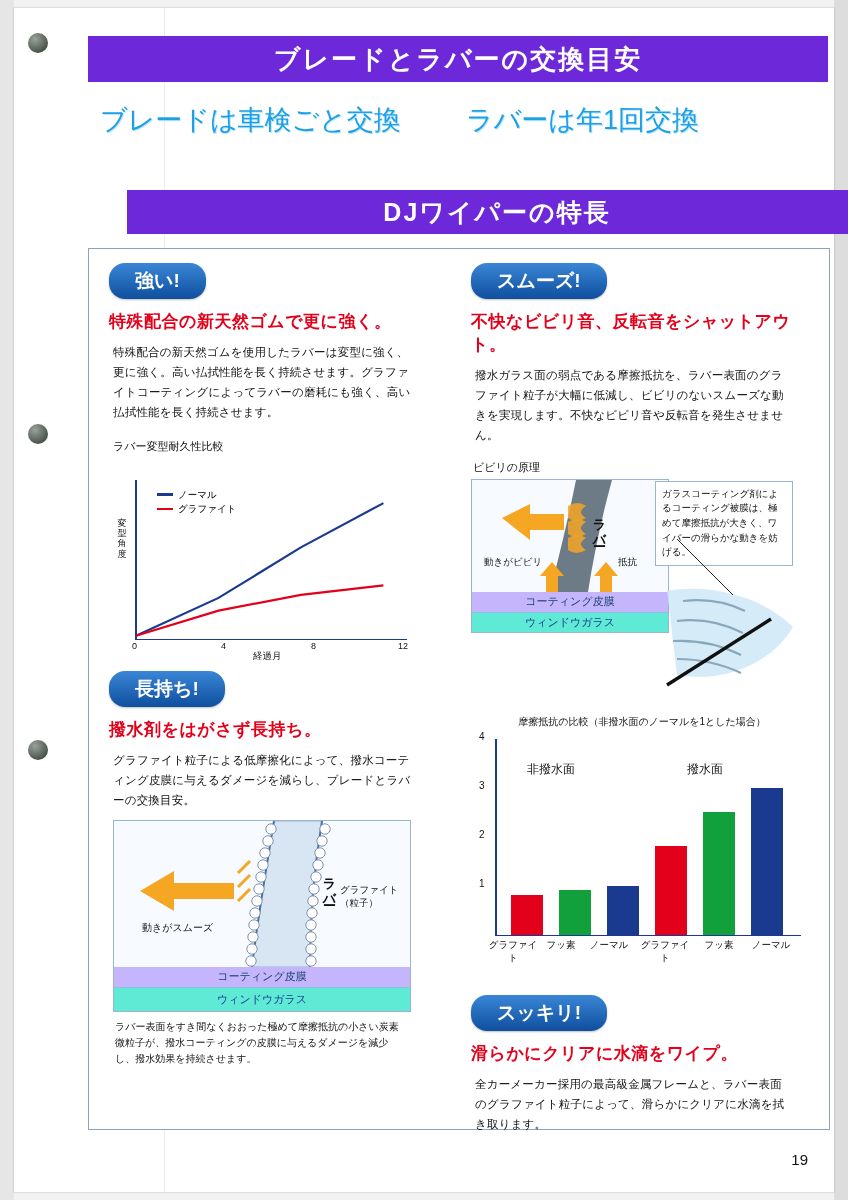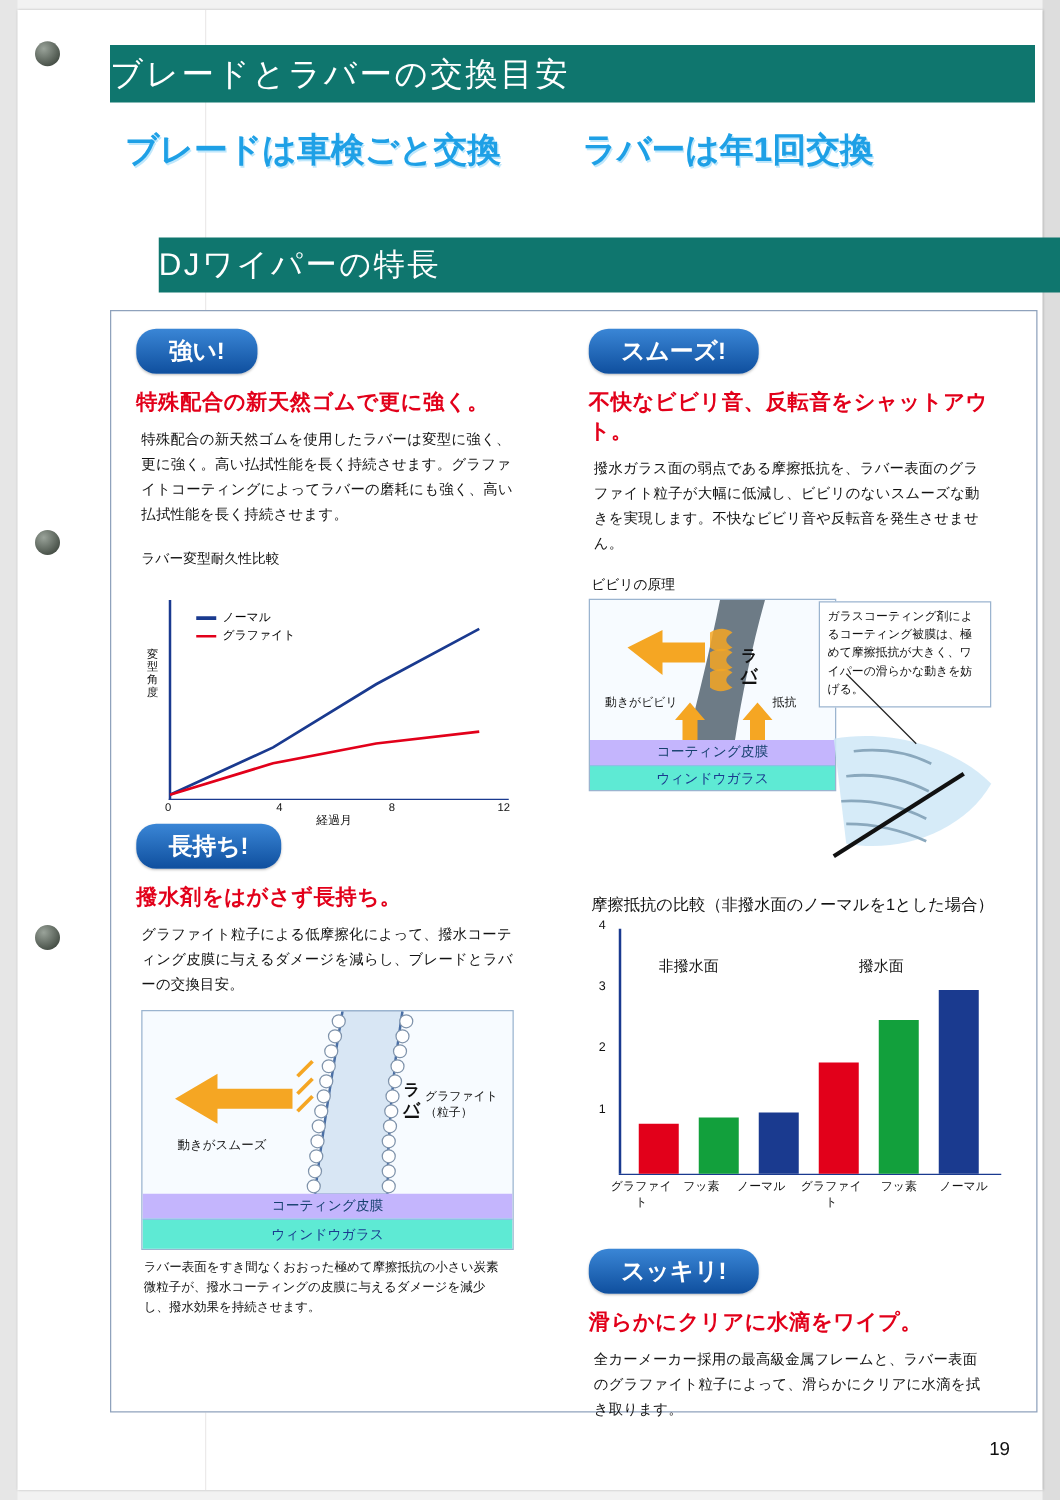--- a/index.html
+++ b/index.html
@@ -18,27 +18,27 @@
   .page-edge-r{position:absolute;right:0;top:0;width:14px;height:1200px;background:#dddddd;}
   .punch{position:absolute;left:28px;width:20px;height:20px;border-radius:50%;
          background:radial-gradient(circle at 35% 30%,#9aa39a,#4d564d 70%,#2d332d);}
   .punch.p1{top:33px;}
   .punch.p2{top:424px;}
   .punch.p3{top:740px;}
   .fold{position:absolute;top:0;left:150px;width:1px;height:1184px;background:#eceaea;}
 
   
   .banner{
-    position:absolute;background:#0f766e;color:#fff;
-    font-weight:normal;letter-spacing:2px;
+    position:absolute;background:#6d28d9;color:#fff;text-align:center;
+    font-weight:bold;letter-spacing:2px;
   }
   #banner1{left:74px;top:28px;width:740px;height:46px;line-height:46px;font-size:26px;}
   #banner2{left:74px;top:182px;width:740px;height:44px;line-height:44px;font-size:25px;margin-left:39px;}
 
-  .subline{position:absolute;top:94px;font-size:27px;font-weight:bold;color:#1ea0e6;
+  .subline{position:absolute;top:94px;font-size:27px;font-weight:normal;color:#1ea0e6;
            text-shadow:1px 1px 0 #bfe7fb;}
   #sub1{left:86px;}
   #sub2{left:452px;}
 
   
   .frame{
     position:absolute;left:74px;top:240px;width:740px;height:880px;
     border:1px solid #8fa2bc;background:#fff;
   }
 
@@ -63,21 +63,21 @@
   .c1-xaxis{left:22px;top:167px;width:272px;height:1.5px;}
   .ylabel-v{position:absolute;left:2px;top:46px;width:14px;font-size:9px;color:#111;
             line-height:1.15;text-align:center;}
   .xlabel-h{position:absolute;left:140px;top:178px;font-size:9.5px;color:#111;}
   .c1-tick{position:absolute;font-size:9px;color:#111;top:169px;}
   .legend1{position:absolute;left:44px;top:16px;font-size:9.5px;line-height:1.5;}
   .legend1 .row{display:flex;align-items:center;gap:5px;}
   .legend1 .sw{width:16px;height:2.5px;display:inline-block;}
 
   
-  .chart2-title{font-size:13px;margin:0 0 6px 2px;color:#111;}
+  .chart2-title{font-size:10px;margin:0 0 6px 2px;color:#111;text-align:center;}
   .chart2{position:relative;width:338px;height:250px;}
   .c2-yaxis{position:absolute;left:24px;top:4px;width:1.5px;height:196px;background:#1a3a8f;}
   .c2-xaxis{position:absolute;left:24px;top:200px;width:306px;height:1.5px;background:#1a3a8f;}
   .c2-ytick{position:absolute;left:8px;font-size:10px;color:#111;}
   .bar{position:absolute;bottom:0;width:32px;}
   .bars{position:absolute;left:30px;top:4px;width:300px;height:196px;}
   .c2-cat{position:absolute;top:204px;font-size:9.5px;color:#111;width:56px;text-align:center;}
   .c2-group{position:absolute;top:26px;font-size:12px;color:#111;font-weight:normal;}
 
   
@@ -143,21 +143,21 @@
           <polyline id="c1-graphite" fill="none" stroke="#e2001a" stroke-width="2.2" points="23.0,163.8 105.5,138.6 187.9,122.8 270.4,113.3"></polyline>
         </svg>
 
         <div class="c1-tick" style="left:19px;">0</div>
         <div class="c1-tick" style="left:108px;">4</div>
         <div class="c1-tick" style="left:198px;">8</div>
         <div class="c1-tick" style="left:285px;">12</div>
       </div>
 
       
-      <div style="margin-top:2px;">
+      <div style="margin-top:14px;">
         <div class="pill">長持ち!</div>
         <div class="redhead">撥水剤をはがさず長持ち。</div>
         <div class="body-txt" style="width:298px;margin-left:4px;">グラファイト粒子による低摩擦化によって、撥水コーティング皮膜に与えるダメージを減らし、ブレードとラバーの交換目安。</div>
       </div>
 
       
       <div class="figbox" style="width:296px;height:190px;margin:10px 0 0 4px;overflow:hidden;">
         <svg width="296" height="190" style="position:absolute;left:0;top:0">
 
           <path d="M160 0 C150 60 142 110 138 146 L196 146 C196 100 200 48 208 0 Z" fill="#d8e6f4" stroke="#9bb4cf"></path>

